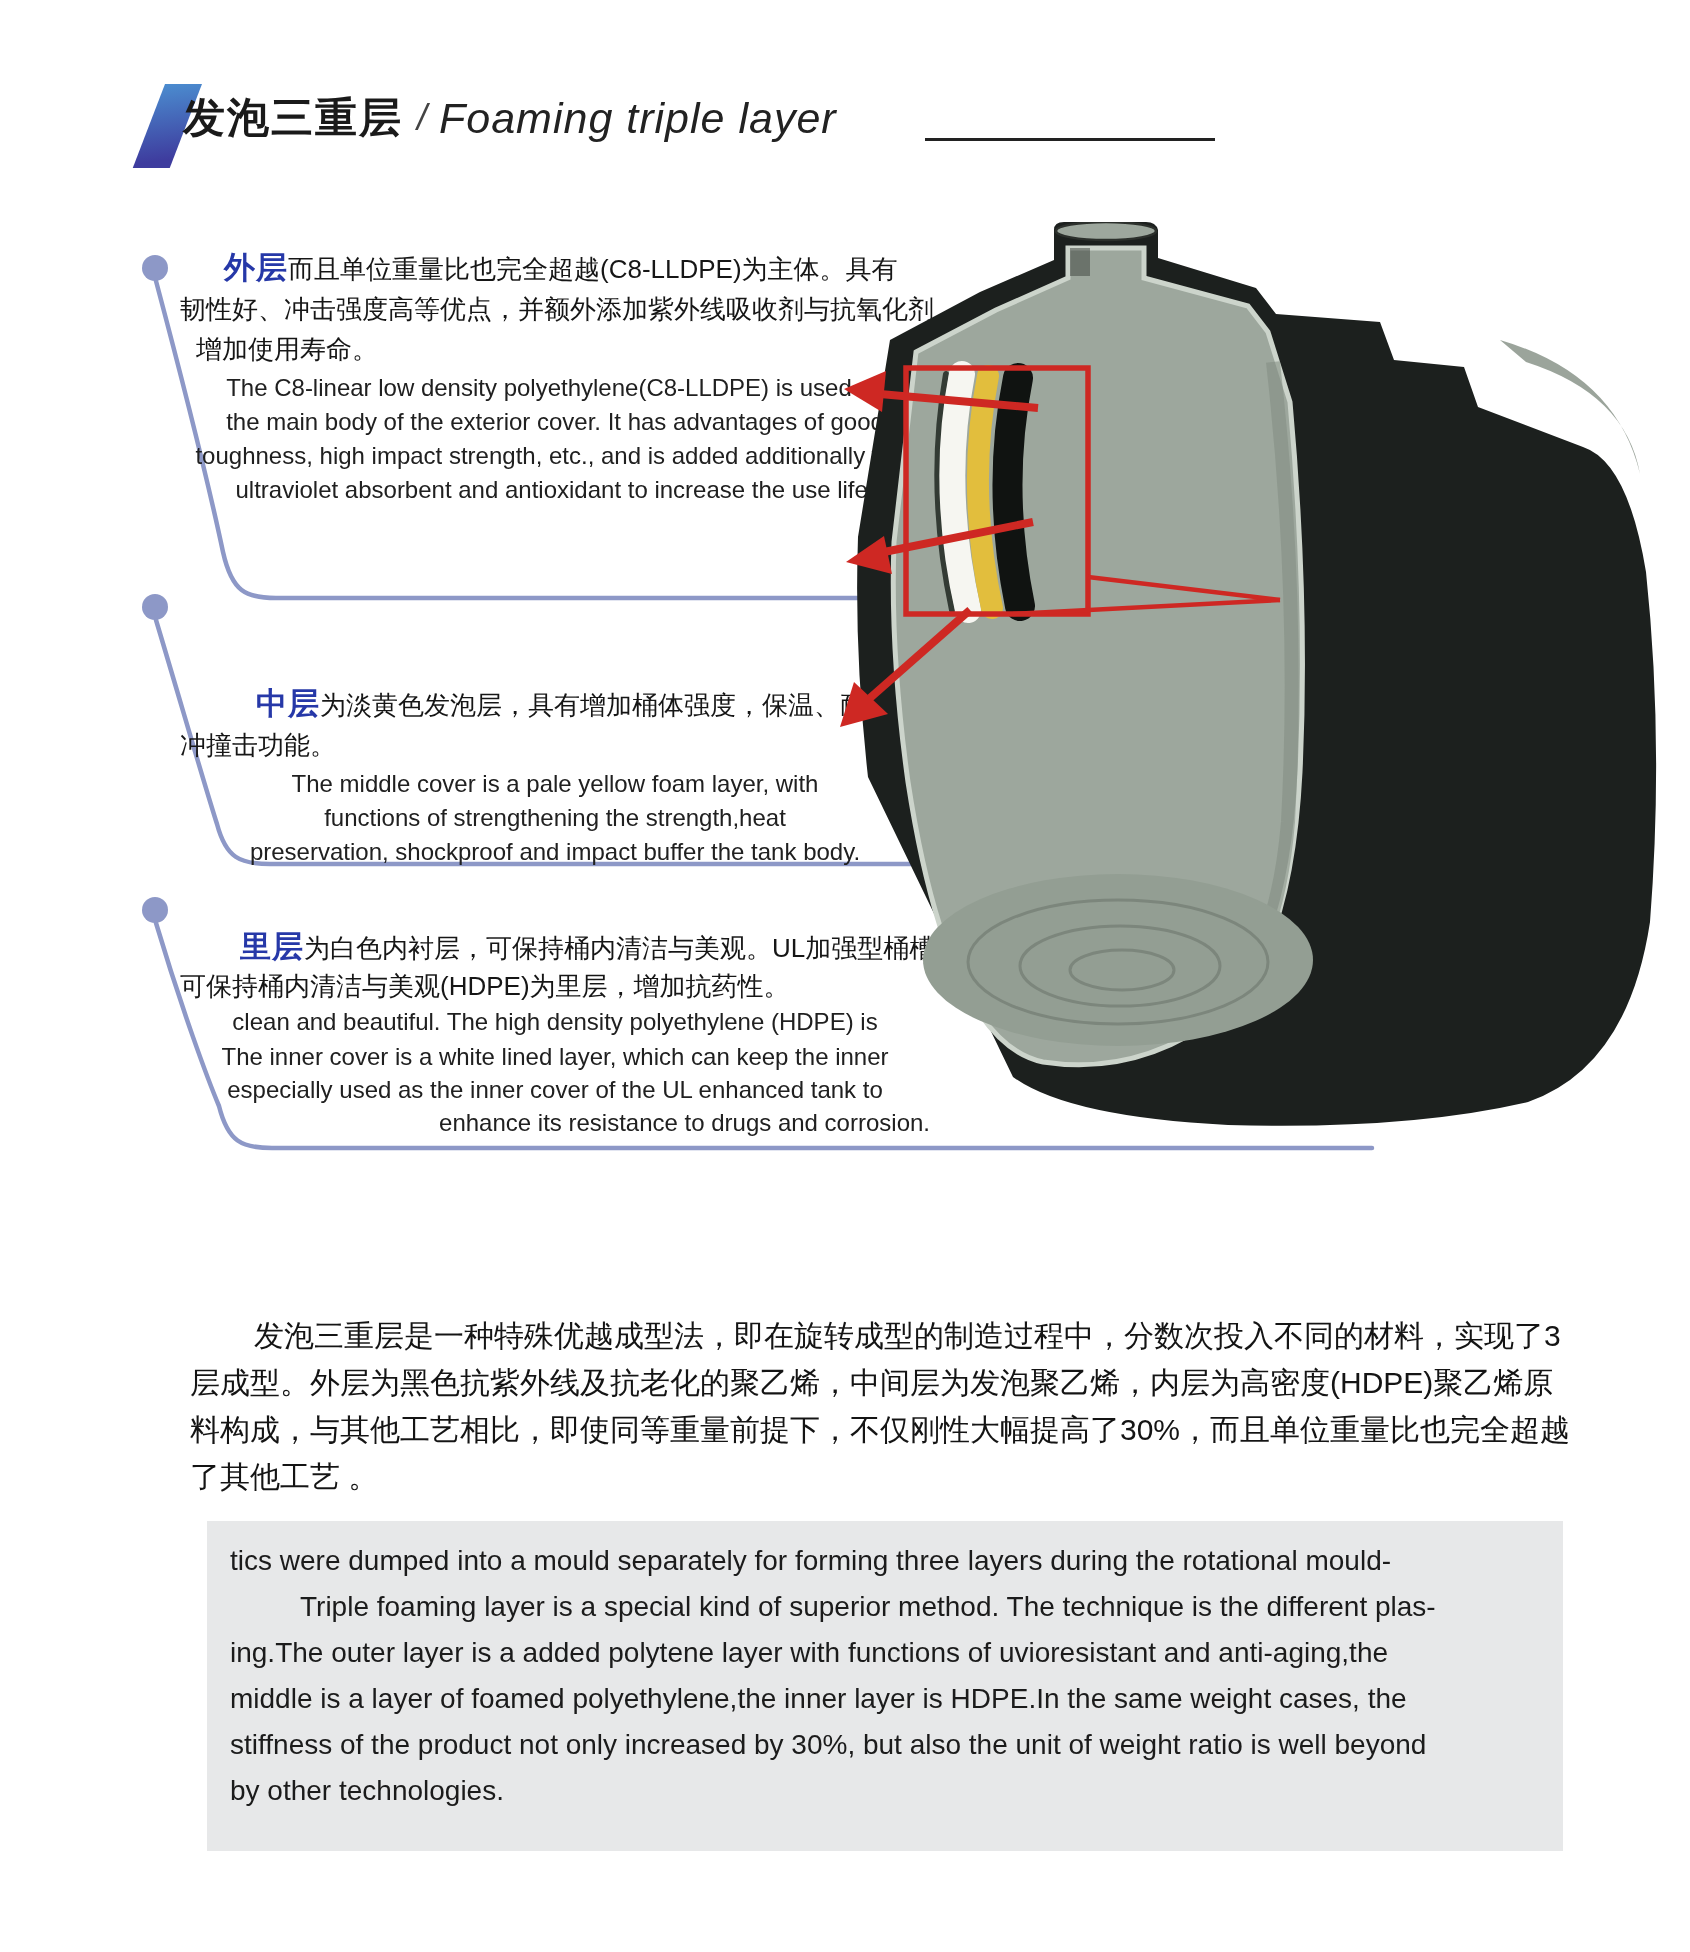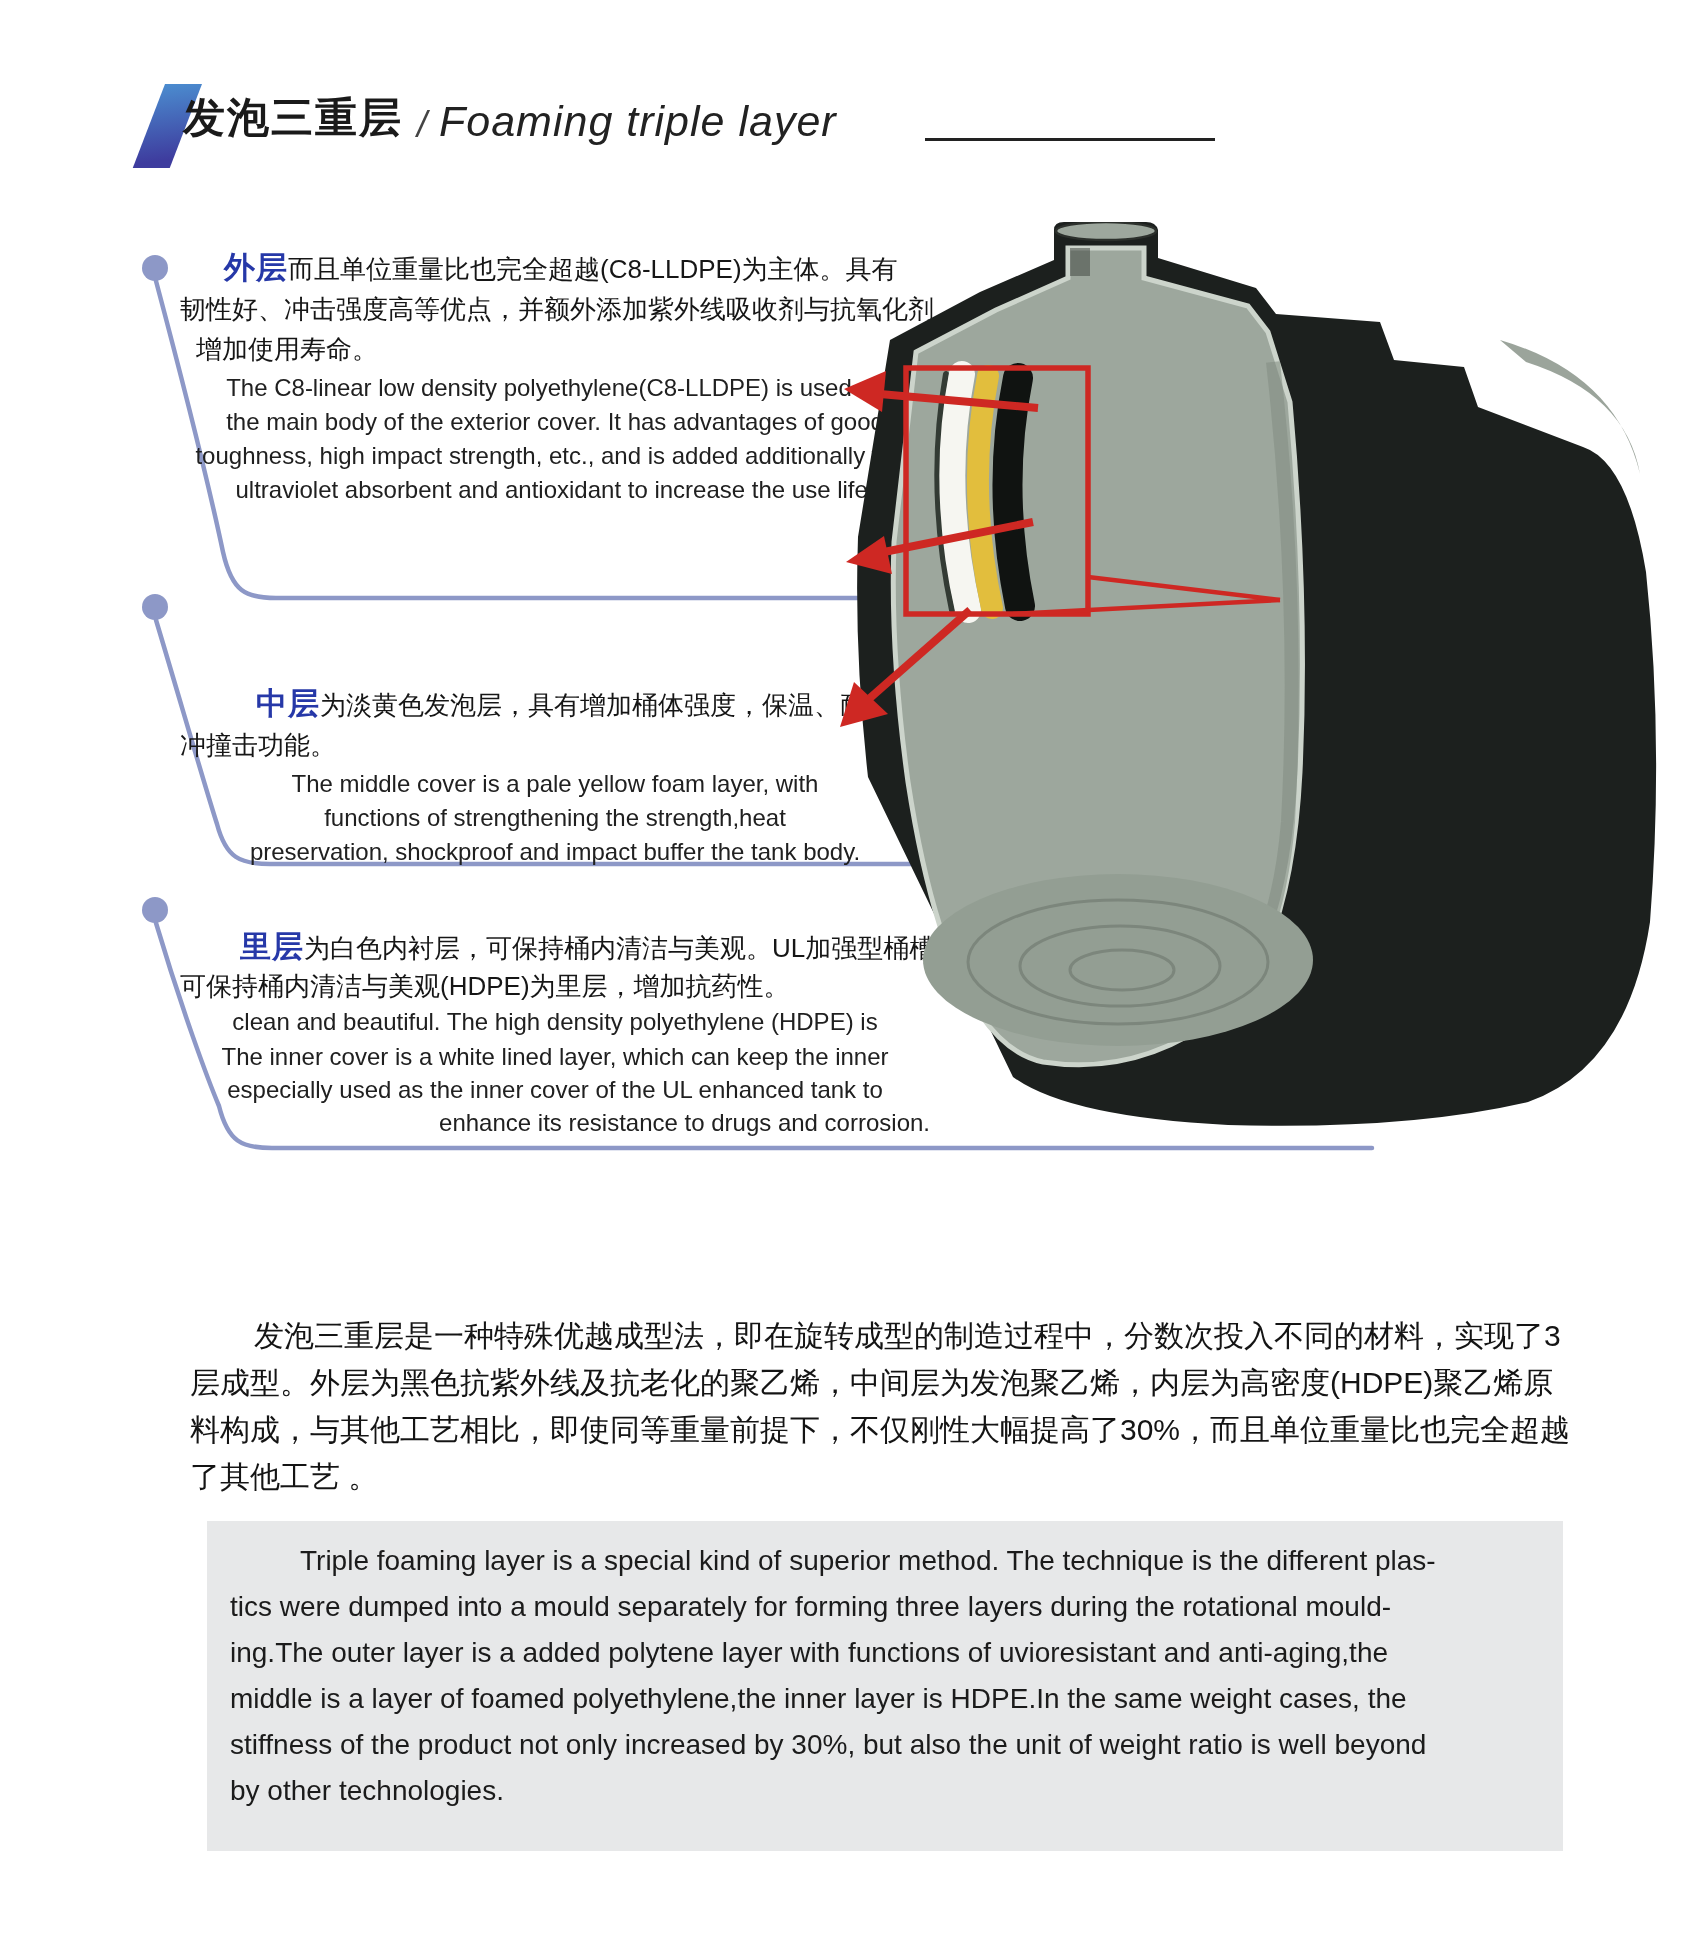--- a/index.html
+++ b/index.html
@@ -15,21 +15,21 @@
 
   
   .accent{
     position:absolute;left:165px;top:84px;width:37px;height:84px;
     background:linear-gradient(172deg,#4b8ccf 0%,#3e3c9e 90%);
     transform:skewX(-21deg);
     transform-origin:top left;
   }
   .header-row{
     position:absolute;left:183px;top:90px;
-    display:flex;align-items:flex-end;white-space:nowrap;
+    display:flex;align-items:center;white-space:nowrap;
   }
   .title-zh{font-size:42px;font-weight:bold;letter-spacing:2px;color:#1a1a1a;}
   .title-sep{font-size:36px;color:#444;margin:0 12px 0 14px;font-style:italic;}
   .title-en{font-size:43px;font-style:italic;color:#222;letter-spacing:1px;}
   .header-rule{
     position:absolute;left:925px;top:138px;width:290px;height:3px;background:#222;
   }
 
   
   .layer-block{position:absolute;left:180px;width:750px;}
@@ -163,22 +163,22 @@
 
   <div class="para-cn">
     <div class="ln first">发泡三重层是一种特殊优越成型法，即在旋转成型的制造过程中，分数次投入不同的材料，实现了3</div>
     <div class="ln">层成型。外层为黑色抗紫外线及抗老化的聚乙烯，中间层为发泡聚乙烯，内层为高密度(HDPE)聚乙烯原</div>
     <div class="ln">料构成，与其他工艺相比，即使同等重量前提下，不仅刚性大幅提高了30%，而且单位重量比也完全超越</div>
     <div class="ln">了其他工艺 。</div>
   </div>
 
   <div class="gray-box">
     <div class="inner">
+      <div class="ln">tics were dumped into a mould separately for forming three layers during the rotational mould-</div>
       <div class="ln first">Triple foaming layer is a special kind of superior method. The technique is the different plas-</div>
-      <div class="ln">tics were dumped into a mould separately for forming three layers during the rotational mould-</div>
       <div class="ln">ing.The outer layer is a added polytene layer with functions of uvioresistant and anti-aging,the</div>
       <div class="ln">middle is a layer of foamed polyethylene,the inner layer is HDPE.In the same weight cases, the</div>
       <div class="ln">stiffness of the product not only increased by 30%, but also the unit of weight ratio is well beyond</div>
       <div class="ln">by other technologies.</div>
     </div>
   </div>
 
 </div>
 
 </body></html>

